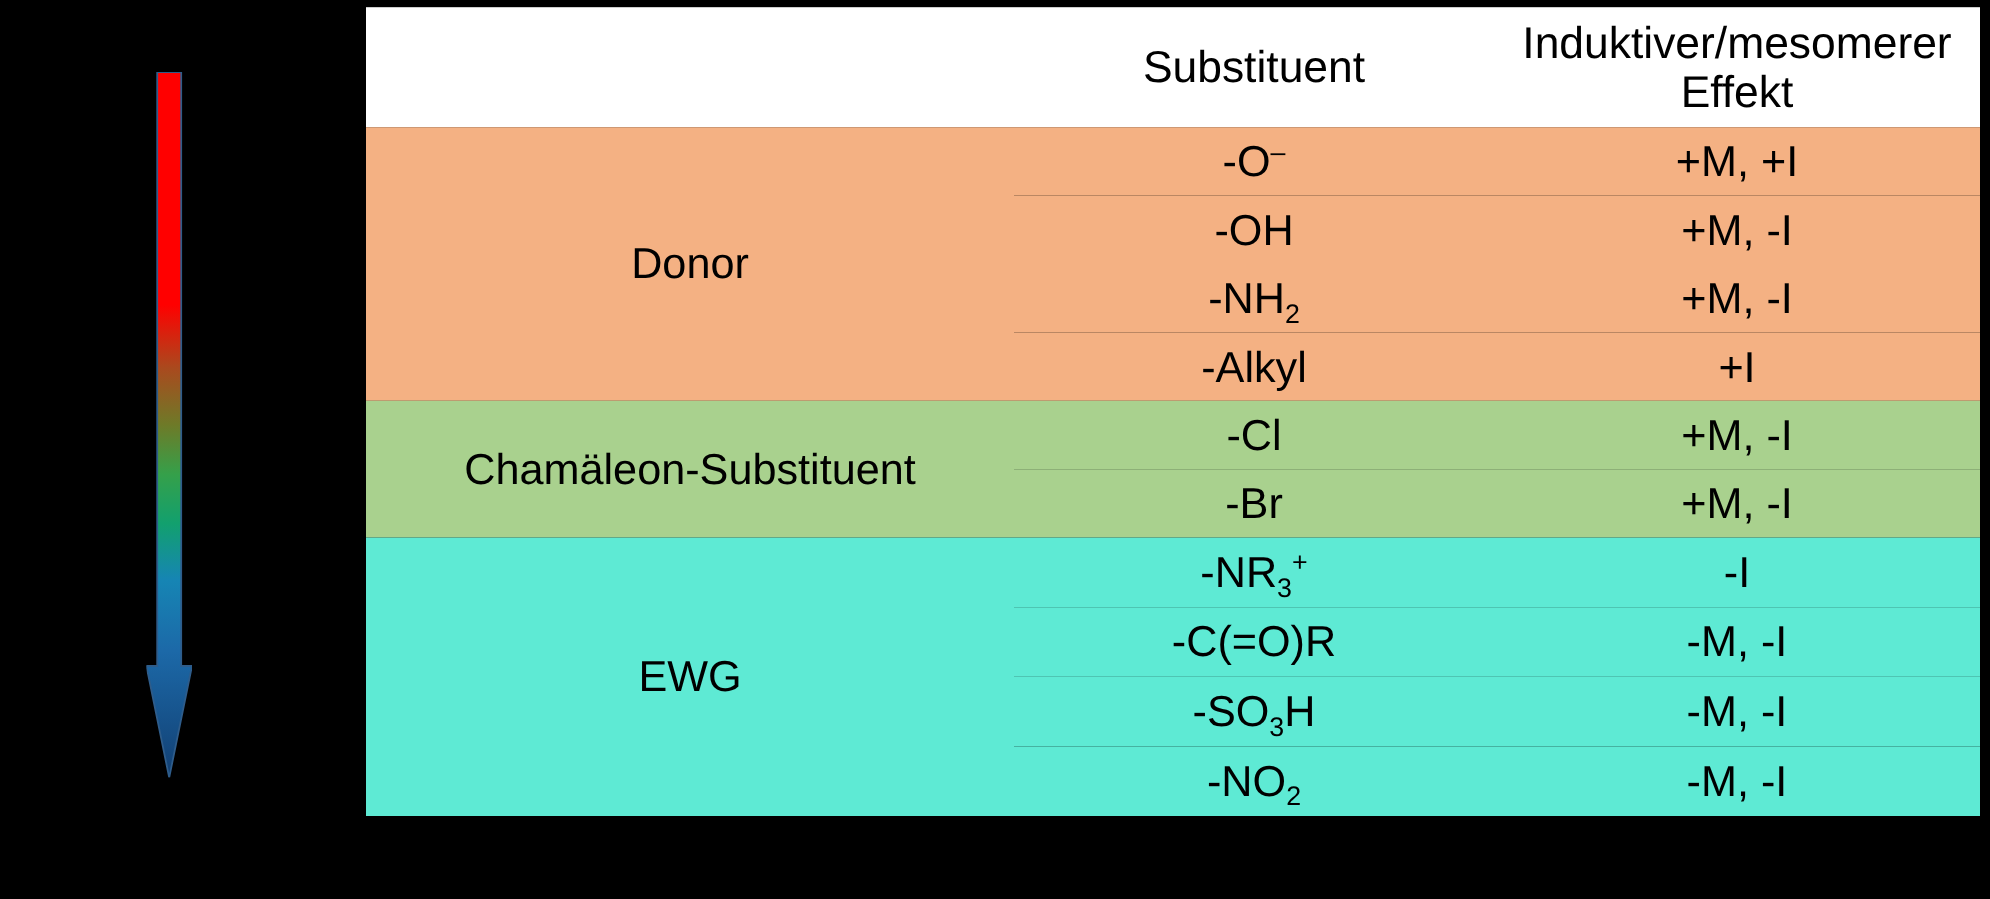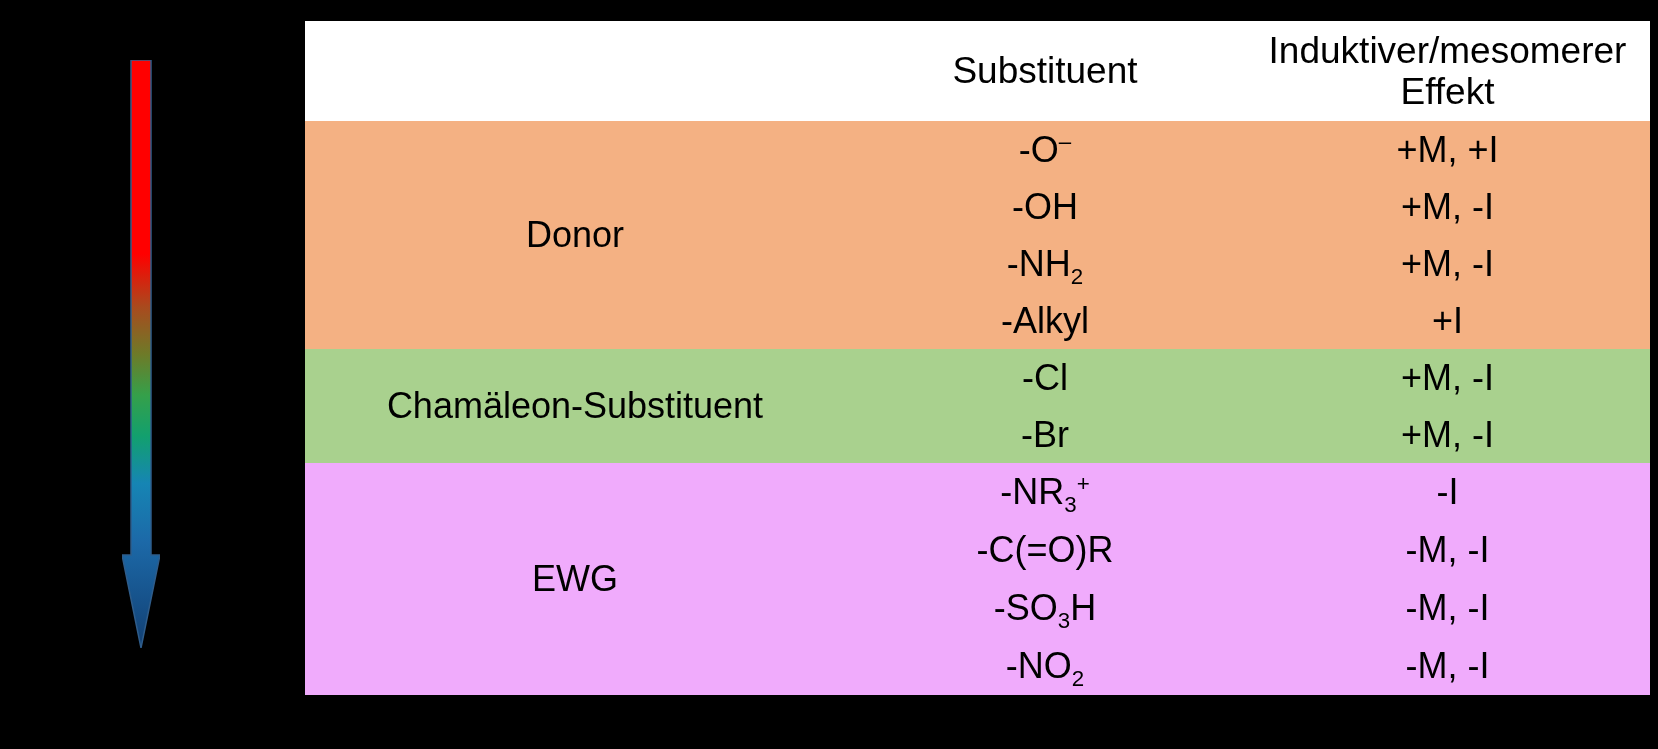--- a/index.html
+++ b/index.html
@@ -21,21 +21,21 @@
     left: 122px;
     top: 60px;
     width: 38px;
     height: 588px;
   }
 
   
   #effect-table {
     position: absolute;
     left: 305px;
-    top: 21px;
+    top: 6px;
     width: 1345px;
     height: 670px;
     border-collapse: collapse;
     table-layout: fixed;
   }
   #effect-table td, #effect-table th {
     padding: 0;
     margin: 0;
     border: 0;
     text-align: center;
@@ -49,21 +49,21 @@
 
   .header-row td {
     background: #FFFFFF;
     height: 100px;
     font-size: 37px;
     line-height: 1.12;
   }
 
   .band-donor   td { background: #F4B183; }
   .band-chamael td { background: #A9D18E; }
-  .band-ewg     td { background: #f0abfc; }
+  .band-ewg     td { background: #5eead4; }
 
   .data-row td {
     font-size: 36px;
     height: 57px;
   }
   .row-tall td { height: 58px; }
 
   .class-label { font-size: 36px; }
 
   sub, sup {

